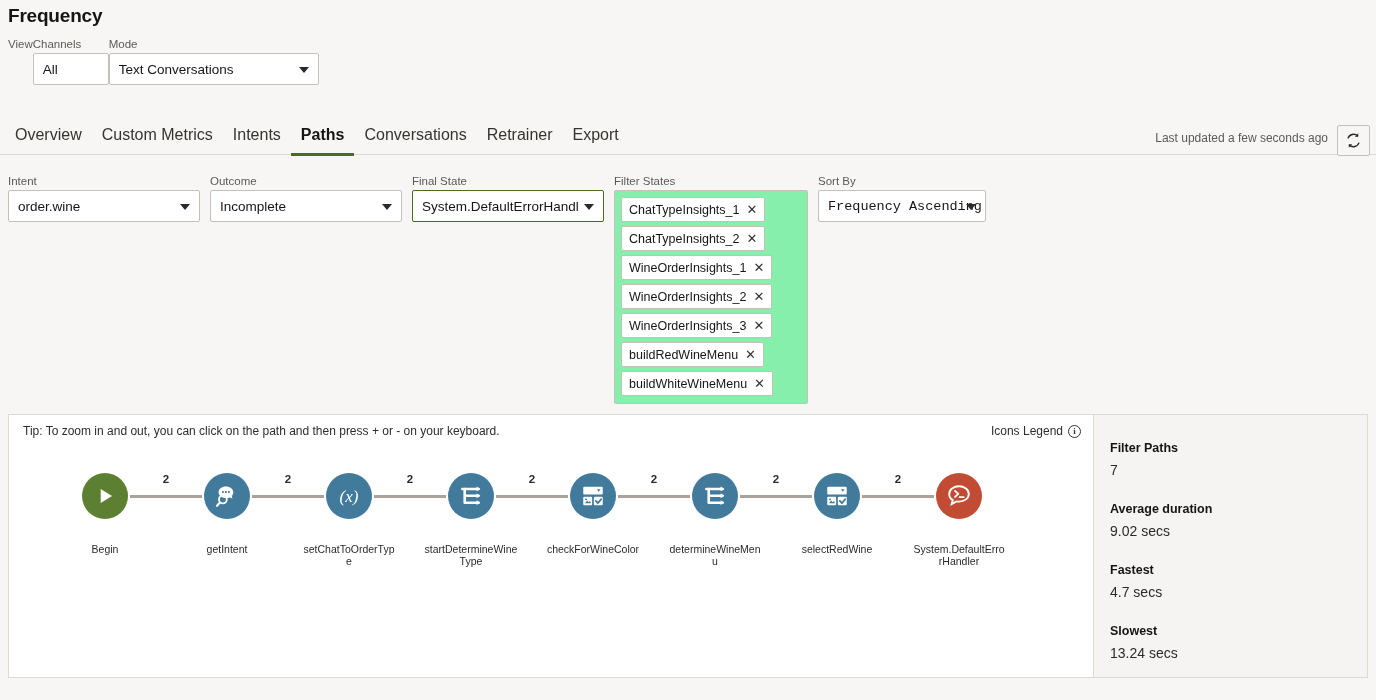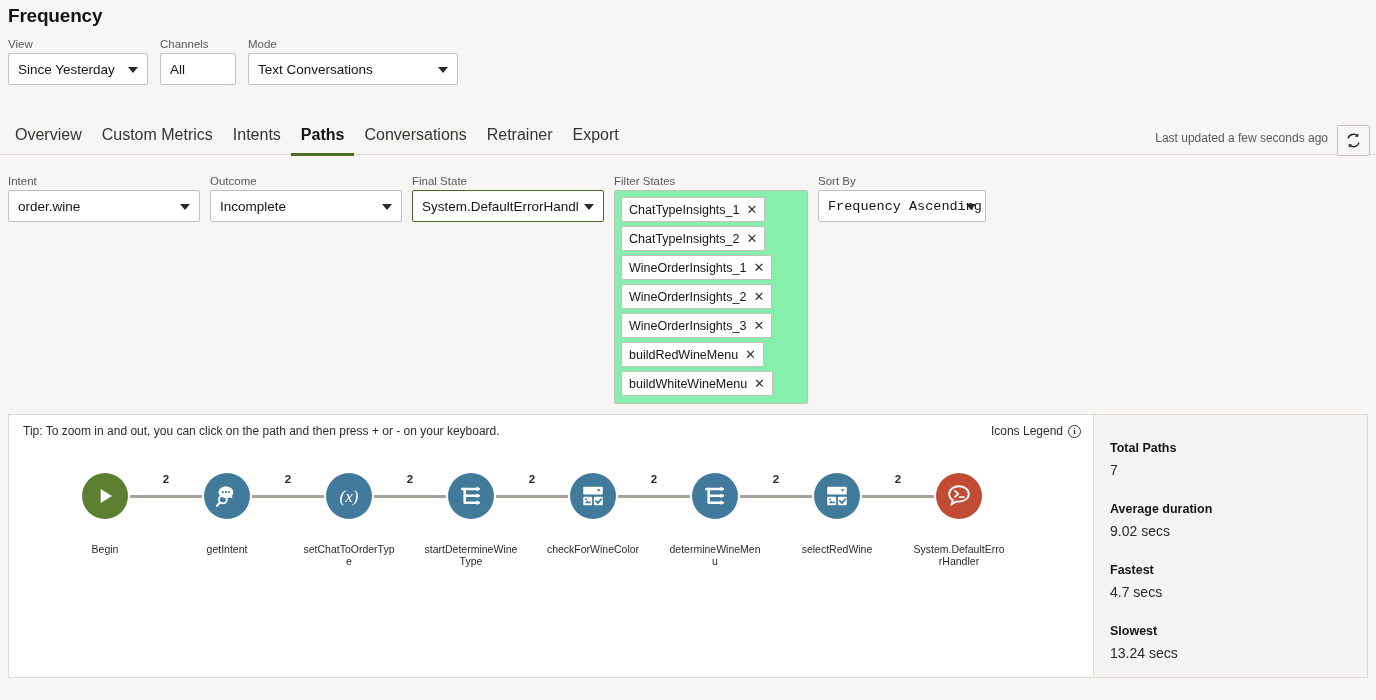--- a/index.html
+++ b/index.html
@@ -13,21 +13,21 @@
   }
   .page { position: relative; width: 1376px; height: 700px; }
 
   
   .page-title {
     position: absolute; left: 8px; top: 5px;
     font-size: 19px; font-weight: bold; letter-spacing: -0.2px;
   }
 
   
-  .topbar { position: absolute; left: 8px; top: 38px; display: flex; gap: 12px; align-items: flex-start; }
+  .topbar { position: absolute; left: 8px; top: 38px; display: flex; align-items: flex-start; }
   .field-label { font-size: 11.5px; color: #5c5a56; margin-bottom: 3px; display: block; }
   .sel {
     position: relative; height: 32px; background: #fff;
     border: 1px solid #c4c1bb; border-radius: 2px;
     display: flex; align-items: center; padding: 0 28px 0 9px;
     font-size: 13.5px; color: #161513; white-space: nowrap; overflow: hidden;
   }
   .sel.focused { border: 1px solid #4a6b22; }
   .sel .caret {
     position: absolute; right: 9px; top: 50%; margin-top: -2px;
@@ -132,24 +132,20 @@
 </head>
 <body>
 
 <div class="page">
 
   <div class="page-title">Frequency</div>
 
   <div class="topbar">
     <div>
       <span class="field-label">View</span>
-      <div class="sel sel-view">
-        <span>Since Yesterday</span>
-        <span class="caret"></span>
-      </div>
     </div>
     <div>
       <span class="field-label">Channels</span>
       <div class="sel sel-channels">
         <span>All</span>
       </div>
     </div>
     <div>
       <span class="field-label">Mode</span>
       <div class="sel sel-mode">
@@ -362,21 +358,21 @@
                 </svg>
               </div>
               <div class="node-label">System.DefaultErrorHandler</div>
             </div>
           </div>
       </div>
     </div>
 
     <div class="stats">
       <div>
-        <div class="stat-title">Total Paths</div>
+        <div class="stat-title">Filter Paths</div>
         <div class="stat-value">7</div>
       </div>
       <div>
         <div class="stat-title">Average duration</div>
         <div class="stat-value">9.02 secs</div>
       </div>
       <div>
         <div class="stat-title">Fastest</div>
         <div class="stat-value">4.7 secs</div>
       </div>

